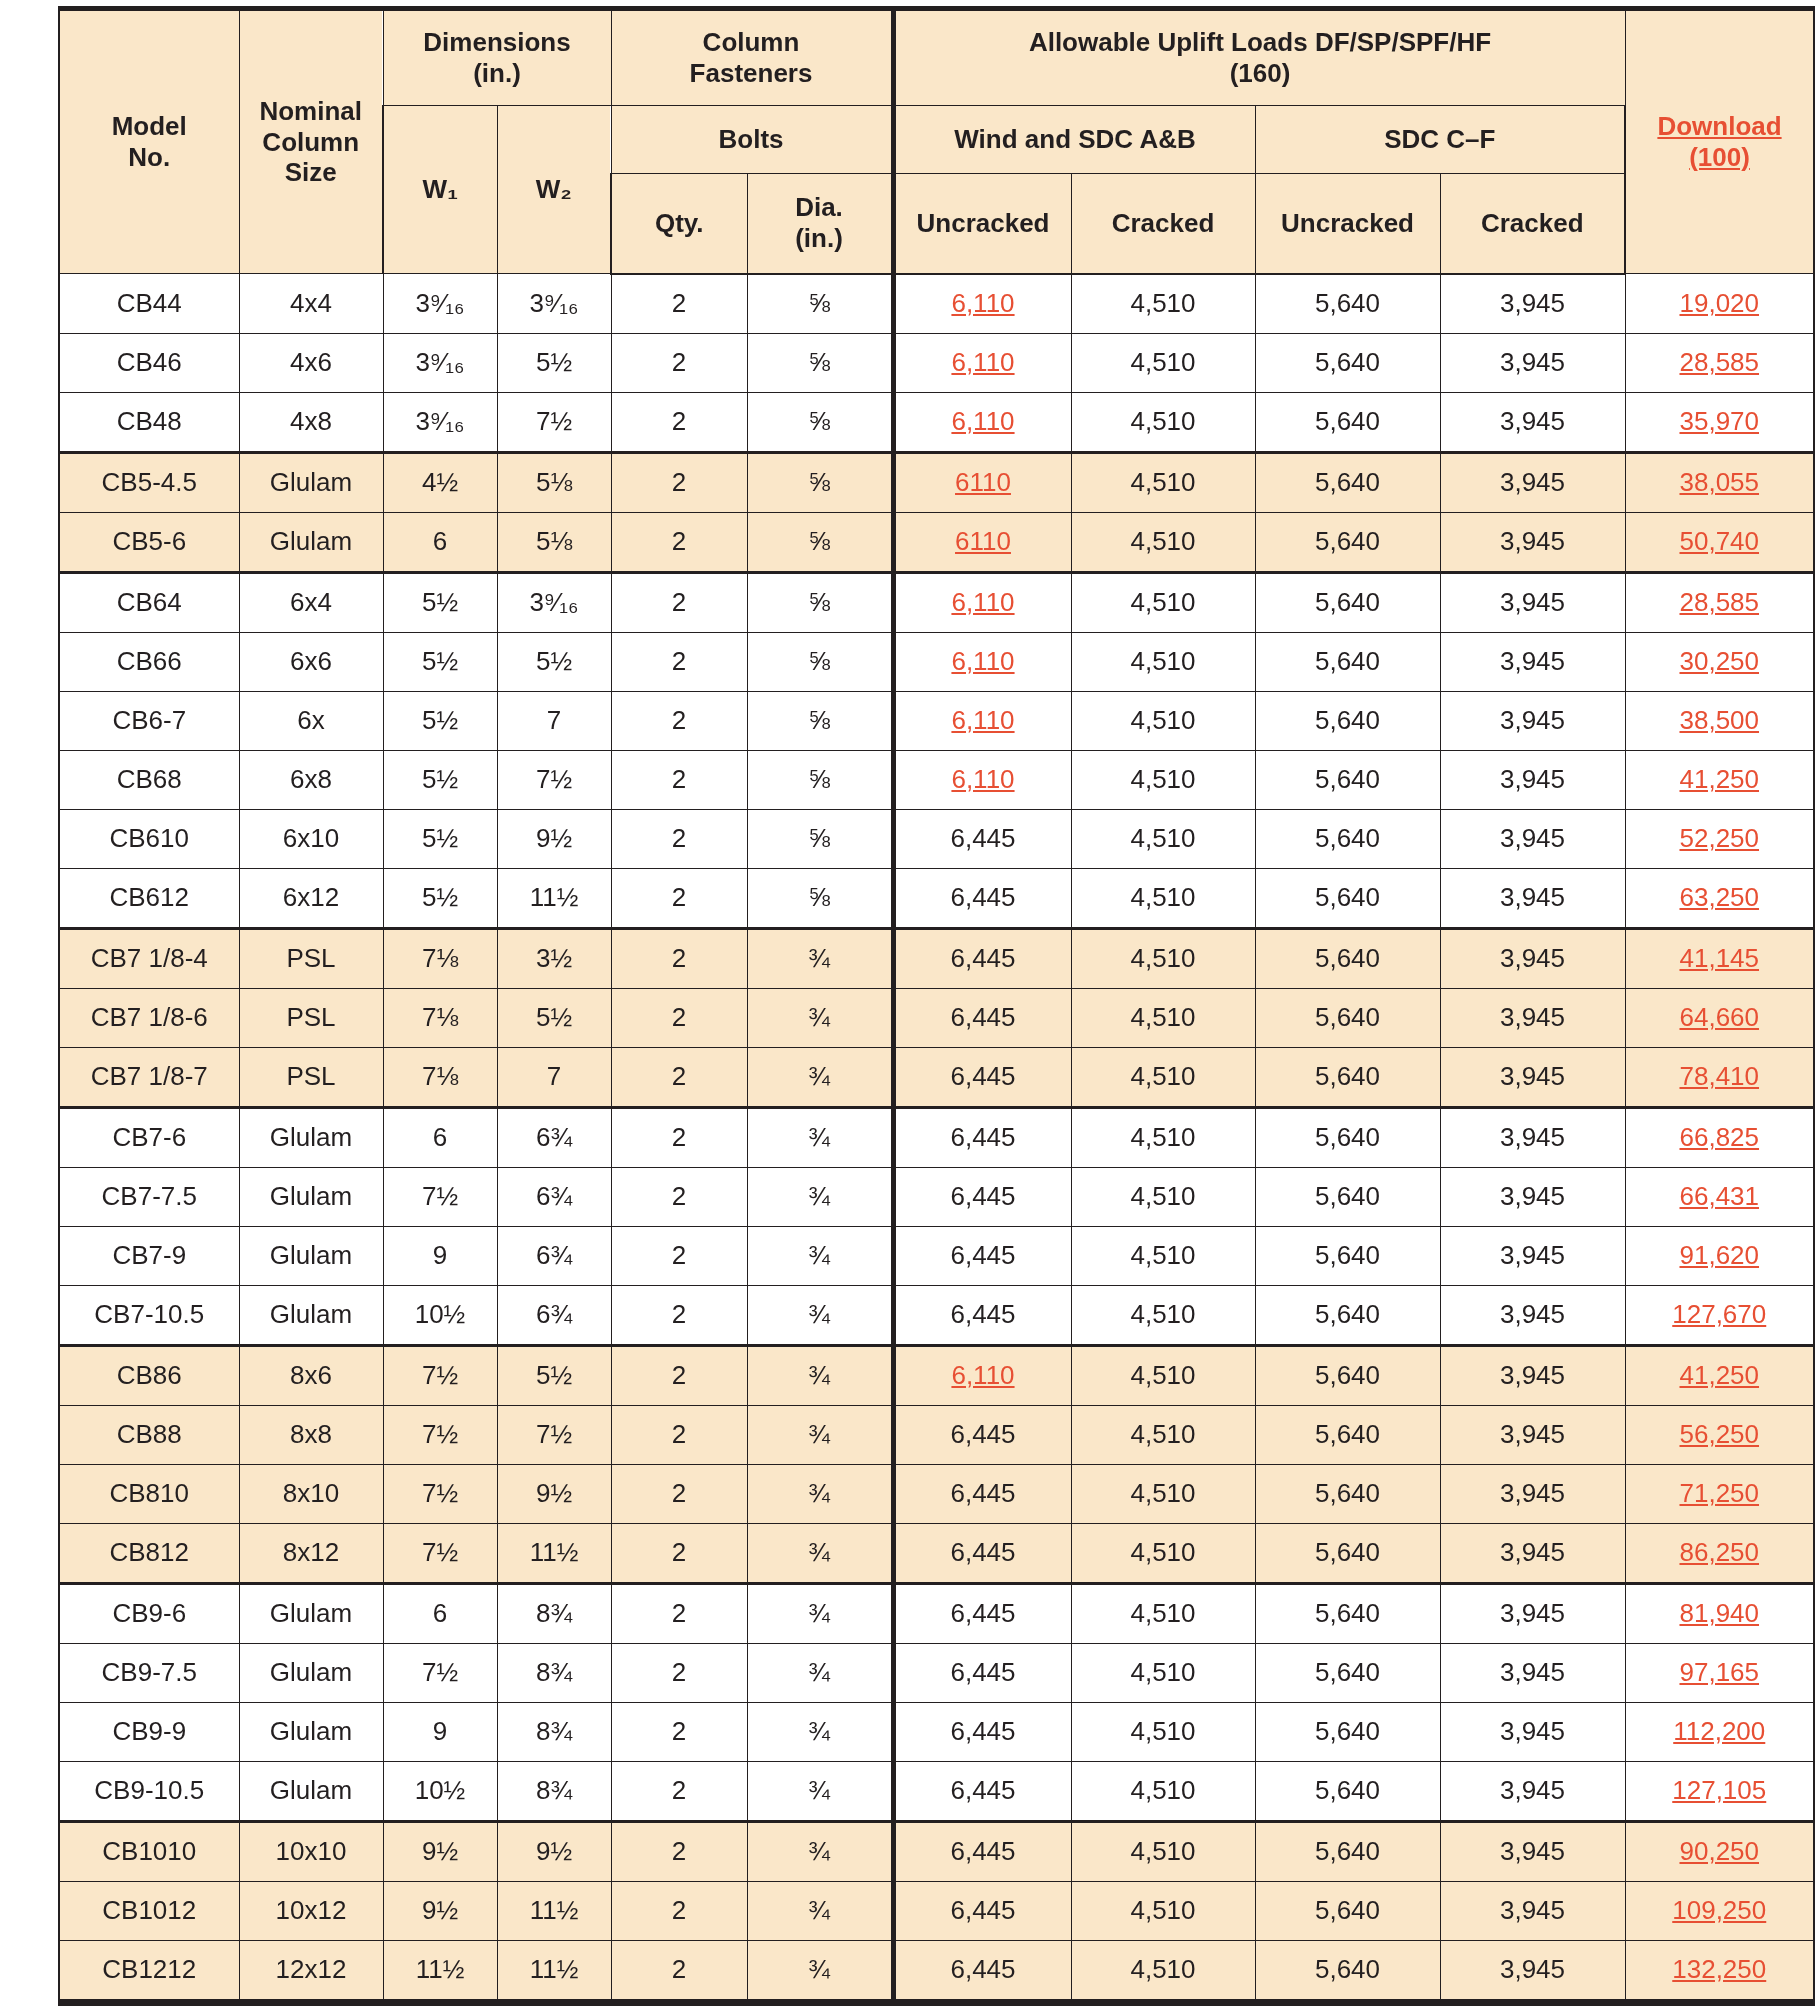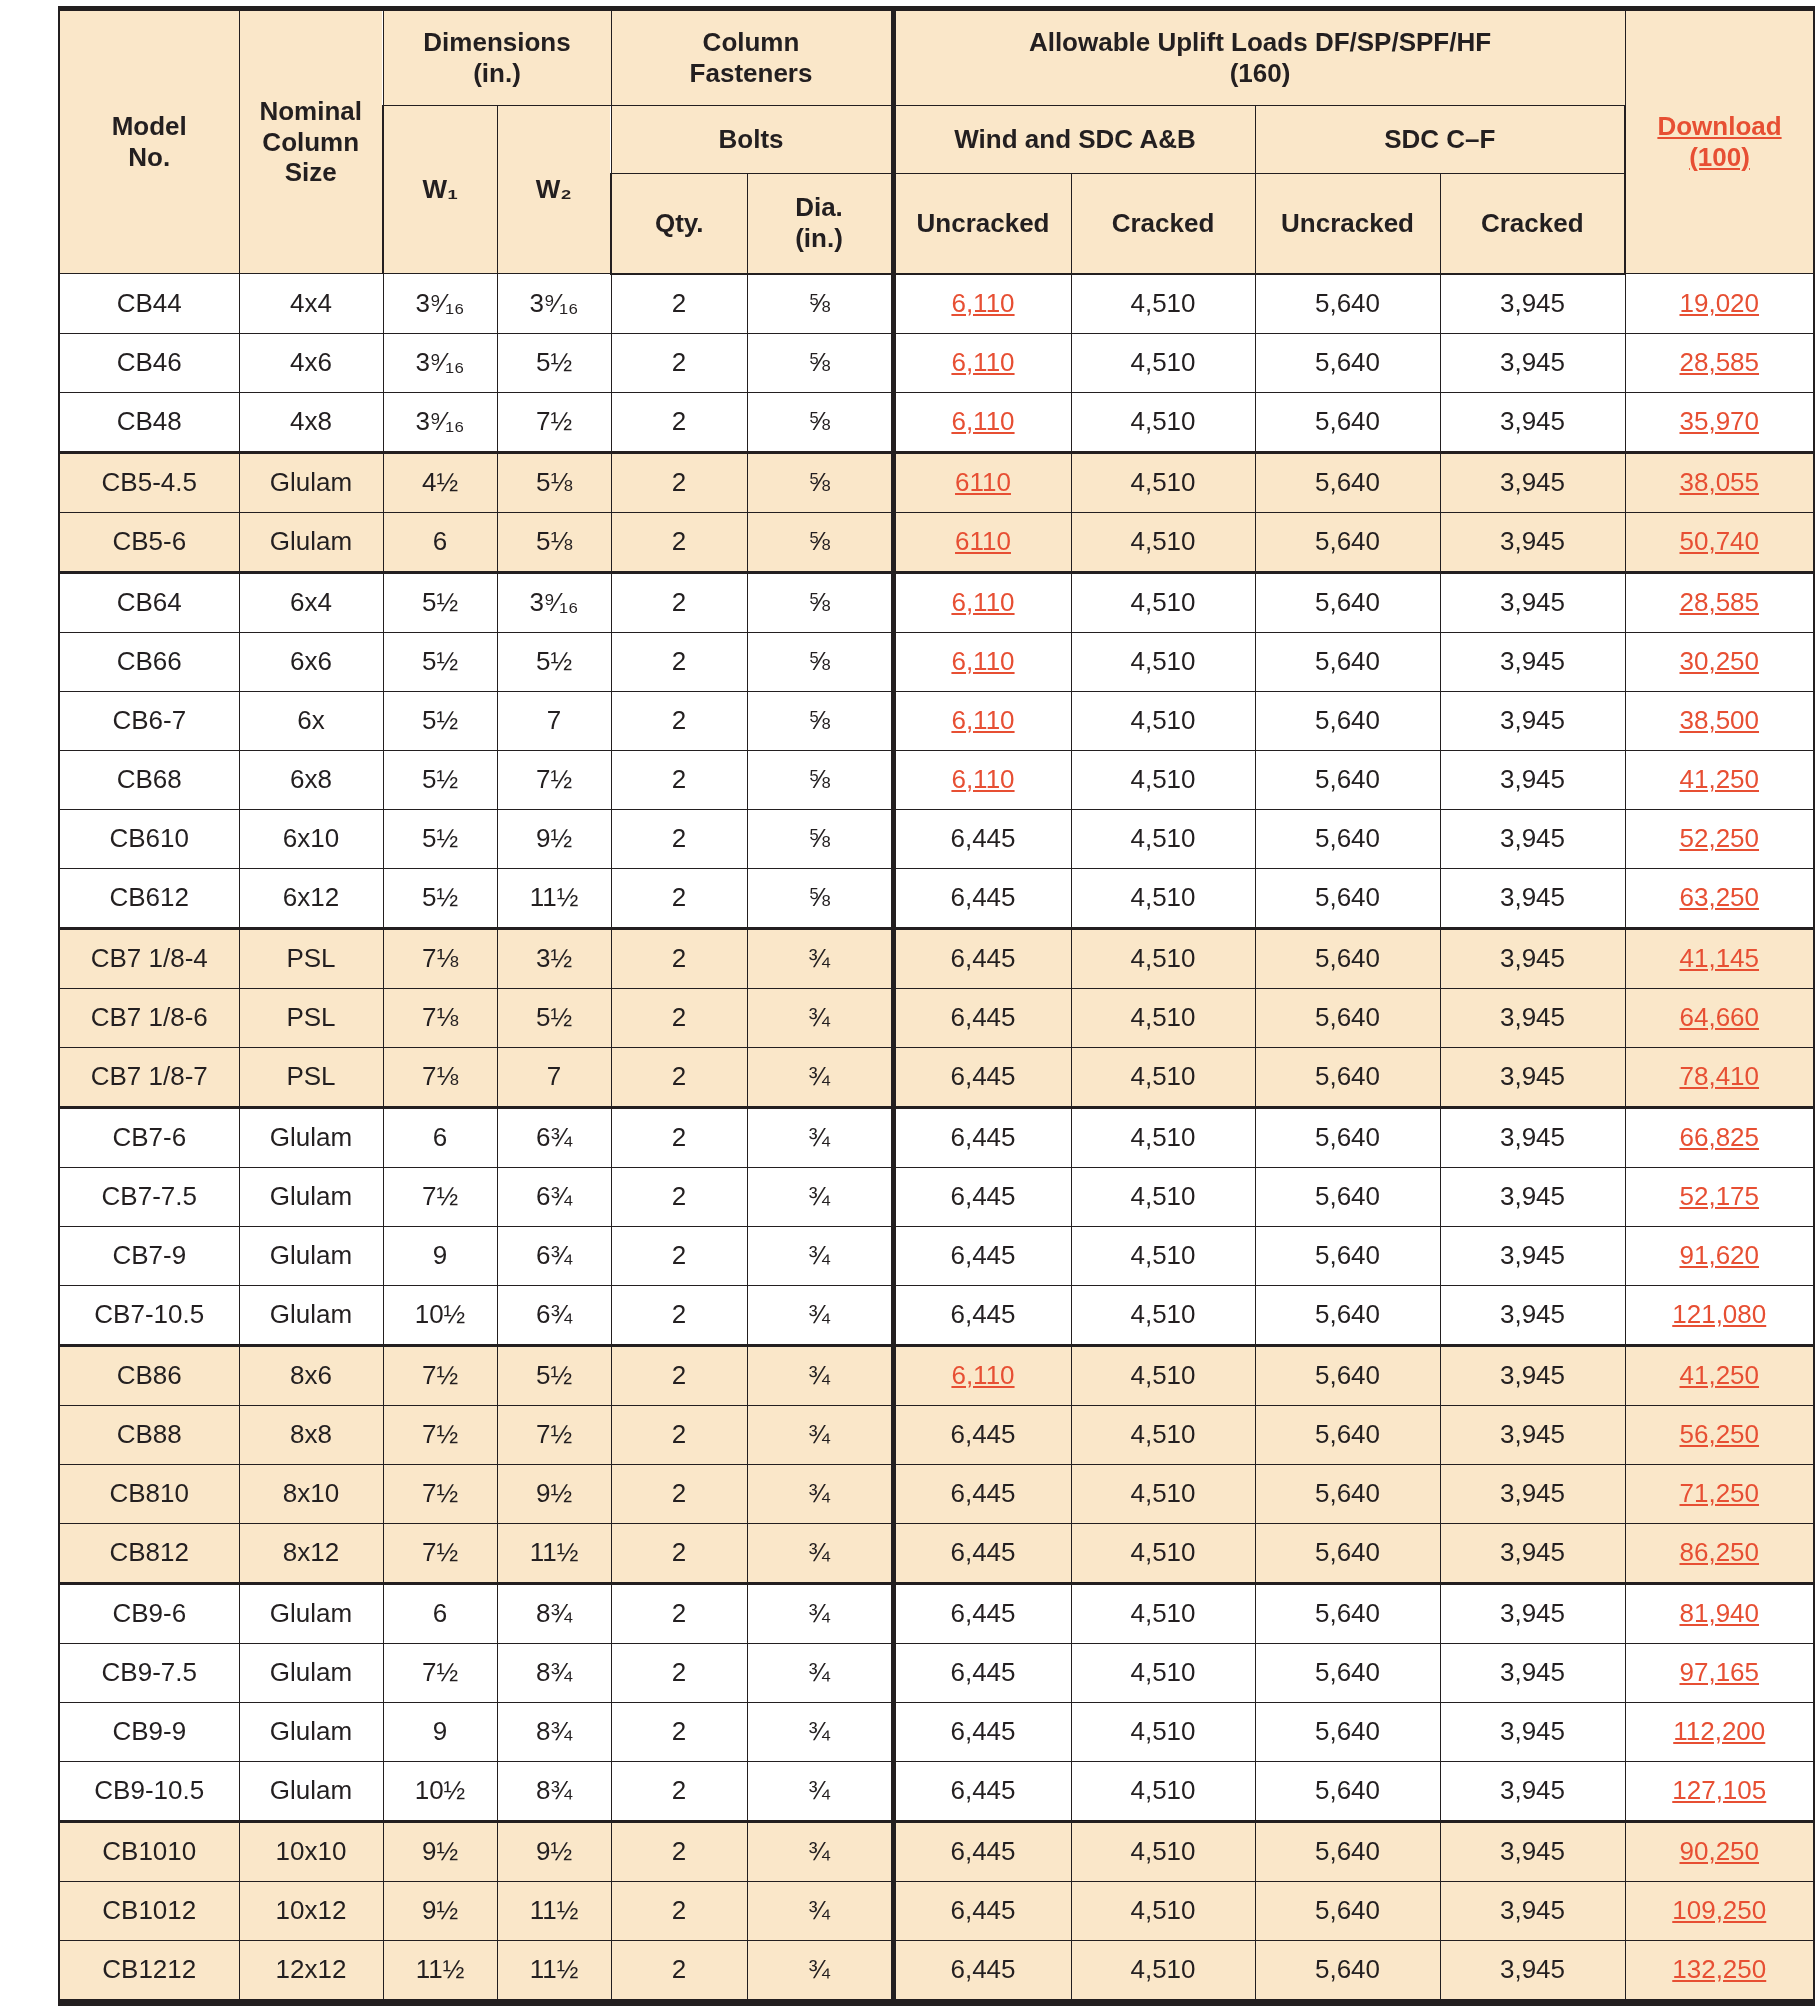--- a/index.html
+++ b/index.html
@@ -282,21 +282,21 @@
           <td class="c-model">CB7-7.5</td>
           <td class="c-nominal">Glulam</td>
           <td class="c-w1">7½</td>
           <td class="c-w2">6¾</td>
           <td class="c-qty">2</td>
           <td class="c-dia">¾</td>
           <td class="c-wind_uncracked sec">6,445</td>
           <td class="c-wind_cracked">4,510</td>
           <td class="c-sdc_uncracked">5,640</td>
           <td class="c-sdc_cracked">3,945</td>
-          <td class="c-download orange">52,175</td>
+          <td class="c-download orange">66,431</td>
         </tr>
         <tr>
           <td class="c-model">CB7-9</td>
           <td class="c-nominal">Glulam</td>
           <td class="c-w1">9</td>
           <td class="c-w2">6¾</td>
           <td class="c-qty">2</td>
           <td class="c-dia">¾</td>
           <td class="c-wind_uncracked sec">6,445</td>
           <td class="c-wind_cracked">4,510</td>
@@ -308,21 +308,21 @@
           <td class="c-model">CB7-10.5</td>
           <td class="c-nominal">Glulam</td>
           <td class="c-w1">10½</td>
           <td class="c-w2">6¾</td>
           <td class="c-qty">2</td>
           <td class="c-dia">¾</td>
           <td class="c-wind_uncracked sec">6,445</td>
           <td class="c-wind_cracked">4,510</td>
           <td class="c-sdc_uncracked">5,640</td>
           <td class="c-sdc_cracked">3,945</td>
-          <td class="c-download orange">121,080</td>
+          <td class="c-download orange">127,670</td>
         </tr>
         <tr class="shaded gsep">
           <td class="c-model">CB86</td>
           <td class="c-nominal">8x6</td>
           <td class="c-w1">7½</td>
           <td class="c-w2">5½</td>
           <td class="c-qty">2</td>
           <td class="c-dia">¾</td>
           <td class="c-wind_uncracked sec orange">6,110</td>
           <td class="c-wind_cracked">4,510</td>

